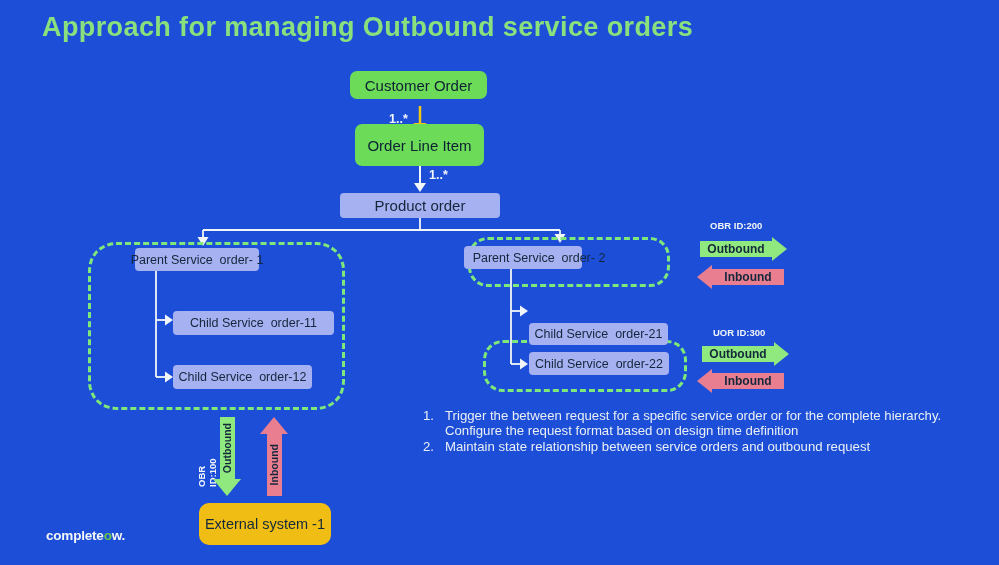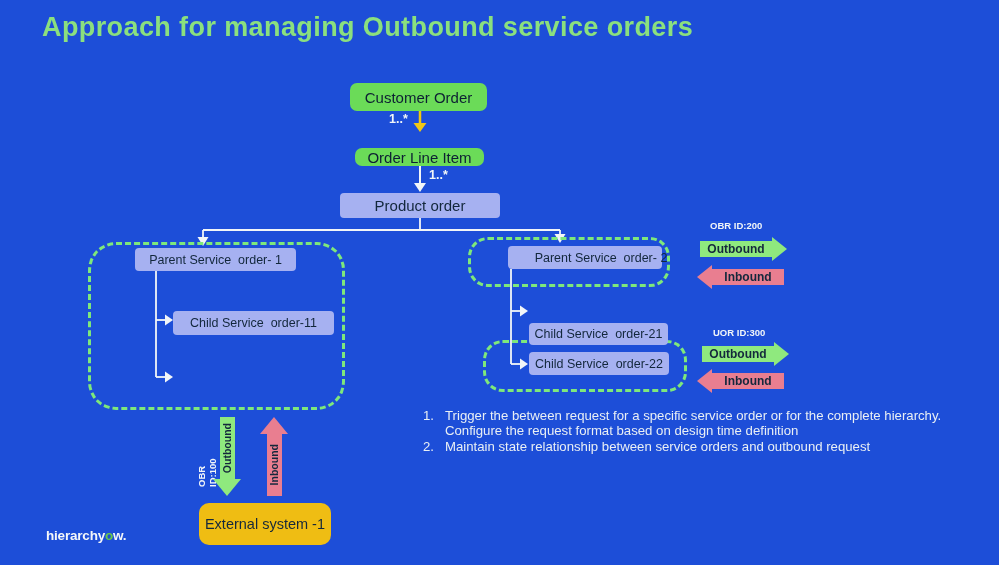--- a/index.html
+++ b/index.html
@@ -94,30 +94,31 @@
     <line x1="511" y1="311" x2="521" y2="311" stroke="#F2F6F8" stroke-width="1.8"></line>
     <polygon points="520,305.5 520,316.5 528,311" fill="#F2F6F8"></polygon>
     <line x1="511" y1="364" x2="521" y2="364" stroke="#F2F6F8" stroke-width="1.8"></line>
     <polygon points="520,358.5 520,369.5 528,364" fill="#F2F6F8"></polygon>
   </svg>
 
   <div class="dashed" style="left:88px; top:242px; width:257px; height:168px; border-radius:28px;"></div>
   <div class="dashed" style="left:468px; top:237px; width:202px; height:50px; border-radius:20px;"></div>
   <div class="dashed" style="left:483px; top:340px; width:204px; height:52px; border-radius:20px;"></div>
 
-  <div class="box gbox" style="left:350px; top:83px; width:137px; height:28px;text-align:center;">Customer Order</div>
+  <div class="box gbox" style="left:350px; top:71px; width:137px; height:28px;text-align:center;">Customer Order</div>
   <div class="mult" style="left:389px; top:112px;">1..*</div>
-  <div class="box gbox" style="left:355px; top:148px; width:129px; height:18px;">Order Line Item</div>
+  <div class="box gbox" style="left:355px; top:124px; width:129px; height:42px;">Order Line Item</div>
   <div class="mult" style="left:429px; top:168px;">1..*</div>
   <div class="box lbox" style="left:340px; top:193px; width:160px; height:25px; font-size:15px;">Product order</div>
 
-  <div class="box lbox" style="left:135px; top:248px; width:161px; height:23px;">Parent Service  order- 1</div>
+  <div class="box lbox" style="left:135px; top:248px; width:124px; height:23px;">Parent Service  order- 1</div>
   <div class="box lbox" style="left:173px; top:311px; width:161px; height:24px;">Child Service  order-11</div>
+  <div class="box lbox" style="left:173px; top:365px; width:139px; height:24px;">Child Service  order-12</div>
 
-  <div class="box lbox" style="left:508px; top:246px; width:154px; height:23px;padding-left:32px;">Parent Service  order- 2</div>
+  <div class="box lbox" style="left:464px; top:246px; width:118px; height:23px;padding-left:32px;">Parent Service  order- 2</div>
   <div class="box lbox" style="left:529px; top:300px; width:139px; height:22px;margin-top:23px;">Child Service  order-21</div>
   <div class="box lbox" style="left:529px; top:352px; width:140px; height:23px;">Child Service  order-22</div>
 
   <div class="sysid" style="left:710px; top:220px;">OBR ID:200</div>
   <div class="harrow green" style="left:700px; top:237px;">
     <div class="hbody">
         <span>Outbound</span>
       </div>
     <div class="hhead-right"></div>
   </div>
@@ -161,15 +162,15 @@
     <div class="note-row">
       <div class="note-num">1.</div>
       <div class="note-text">Trigger the between request for a specific service order or for the complete hierarchy. Configure the request format based on design time definition</div>
     </div>
     <div class="note-row">
       <div class="note-num">2.</div>
       <div class="note-text">Maintain state relationship between service orders and outbound request</div>
     </div>
   </div>
 
-  <div class="logo"><span>hierarchy</span><span class="o">o</span><span>w.</span></div>
+  <div class="logo"><span>complete</span><span class="o">o</span><span>w.</span></div>
 
 </div>
 
 </body></html>

